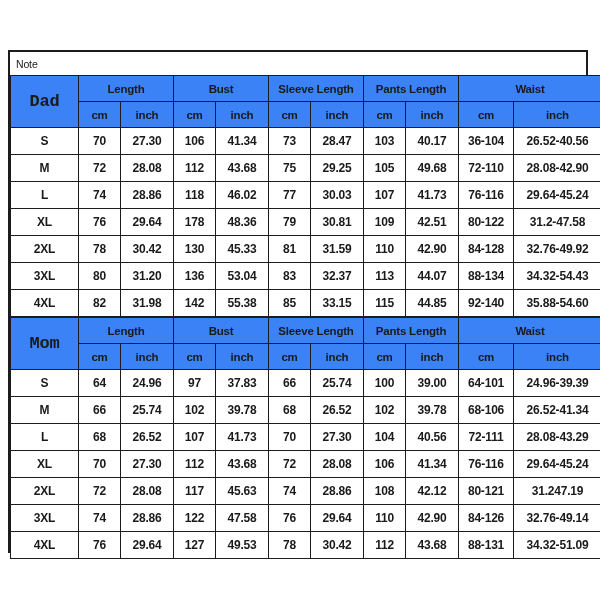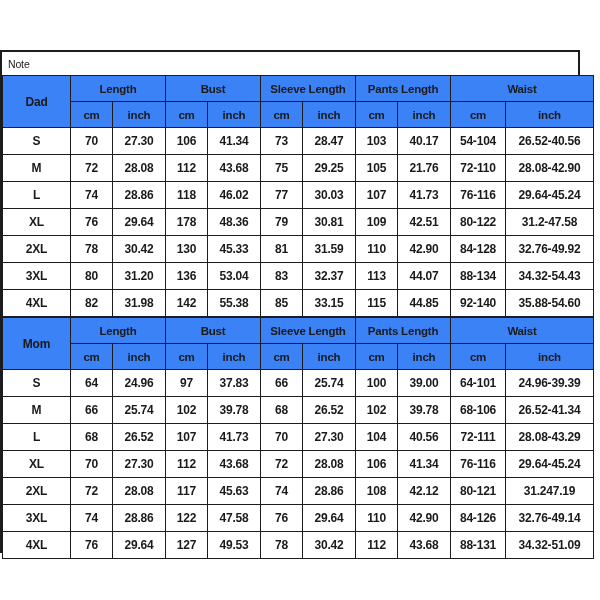--- a/index.html
+++ b/index.html
@@ -11,21 +11,21 @@
   body {
     width: 600px;
     height: 600px;
     font-family: "Liberation Sans", sans-serif;
     color: #1a1a1a;
     overflow: hidden;
   }
 
   #sheet {
     position: absolute;
-    left: 0;
+    left: 8px;
     top: 50px;
     width: 580px;
     height: 503px;
     box-sizing: border-box;
     border: 2px solid #1c1c1c;
     background: #ffffff;
     display: flex;
     flex-direction: column;
   }
 
@@ -60,21 +60,22 @@
     white-space: nowrap;
     overflow: hidden;
     letter-spacing: -0.2px;
   }
   table.size-table thead th {
     background: #3b82f6;
     font-size: 11.5px;
     height: 25px;
   }
   table.size-table thead th.corner {
-    font-size: 12px;
+    font-size: 17px;
+    font-family: Liberation Mono, monospace;
   }
   table.size-table tbody td {
     background: #ffffff;
     font-size: 12px;
   }
   table.size-table tbody td.sz {
     font-size: 12px;
   }
   .tbl-wrap { width: 100%; }
 
@@ -137,33 +138,33 @@
           <tr>
             <td class="sz">S</td>
             <td>70</td>
             <td>27.30</td>
             <td>106</td>
             <td>41.34</td>
             <td>73</td>
             <td>28.47</td>
             <td>103</td>
             <td>40.17</td>
-            <td>54-104</td>
+            <td>36-104</td>
             <td>26.52-40.56</td>
           </tr>
           <tr>
             <td class="sz">M</td>
             <td>72</td>
             <td>28.08</td>
             <td>112</td>
             <td>43.68</td>
             <td>75</td>
             <td>29.25</td>
             <td>105</td>
-            <td>21.76</td>
+            <td>49.68</td>
             <td>72-110</td>
             <td>28.08-42.90</td>
           </tr>
           <tr>
             <td class="sz">L</td>
             <td>74</td>
             <td>28.86</td>
             <td>118</td>
             <td>46.02</td>
             <td>77</td>

